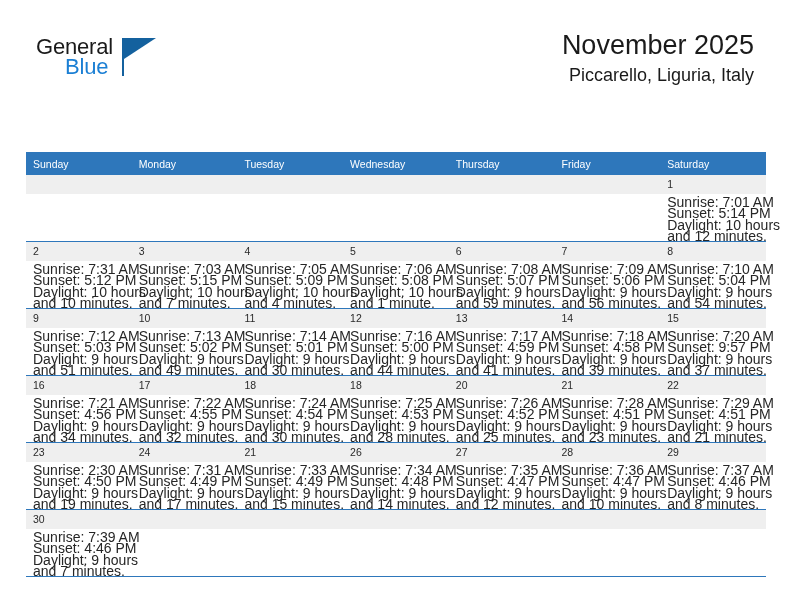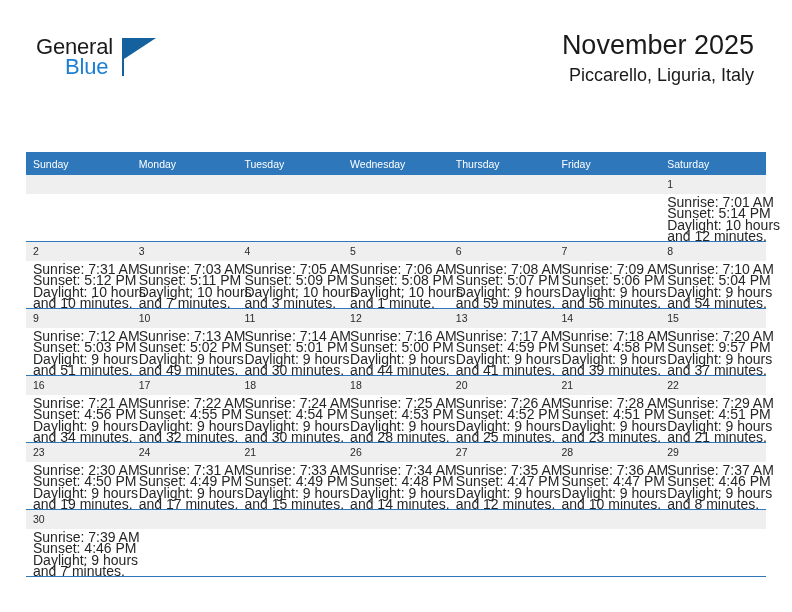--- a/index.html
+++ b/index.html
@@ -239,34 +239,34 @@
                 <div>Daylight: 10 hours</div>
                 <div>and 10 minutes.</div>
               </div>
             </div>
           </td>
           <td>
             <div class="cell">
               <div class="daynum">3</div>
               <div class="info">
                 <div>Sunrise: 7:03 AM</div>
-                <div>Sunset: 5:11 PM</div>
+                <div>Sunset: 5:15 PM</div>
                 <div>Daylight: 10 hours</div>
                 <div>and 7 minutes.</div>
               </div>
             </div>
           </td>
           <td>
             <div class="cell">
               <div class="daynum">4</div>
               <div class="info">
                 <div>Sunrise: 7:05 AM</div>
                 <div>Sunset: 5:09 PM</div>
                 <div>Daylight: 10 hours</div>
-                <div>and 3 minutes.</div>
+                <div>and 4 minutes.</div>
               </div>
             </div>
           </td>
           <td>
             <div class="cell">
               <div class="daynum">5</div>
               <div class="info">
                 <div>Sunrise: 7:06 AM</div>
                 <div>Sunset: 5:08 PM</div>
                 <div>Daylight: 10 hours</div>

